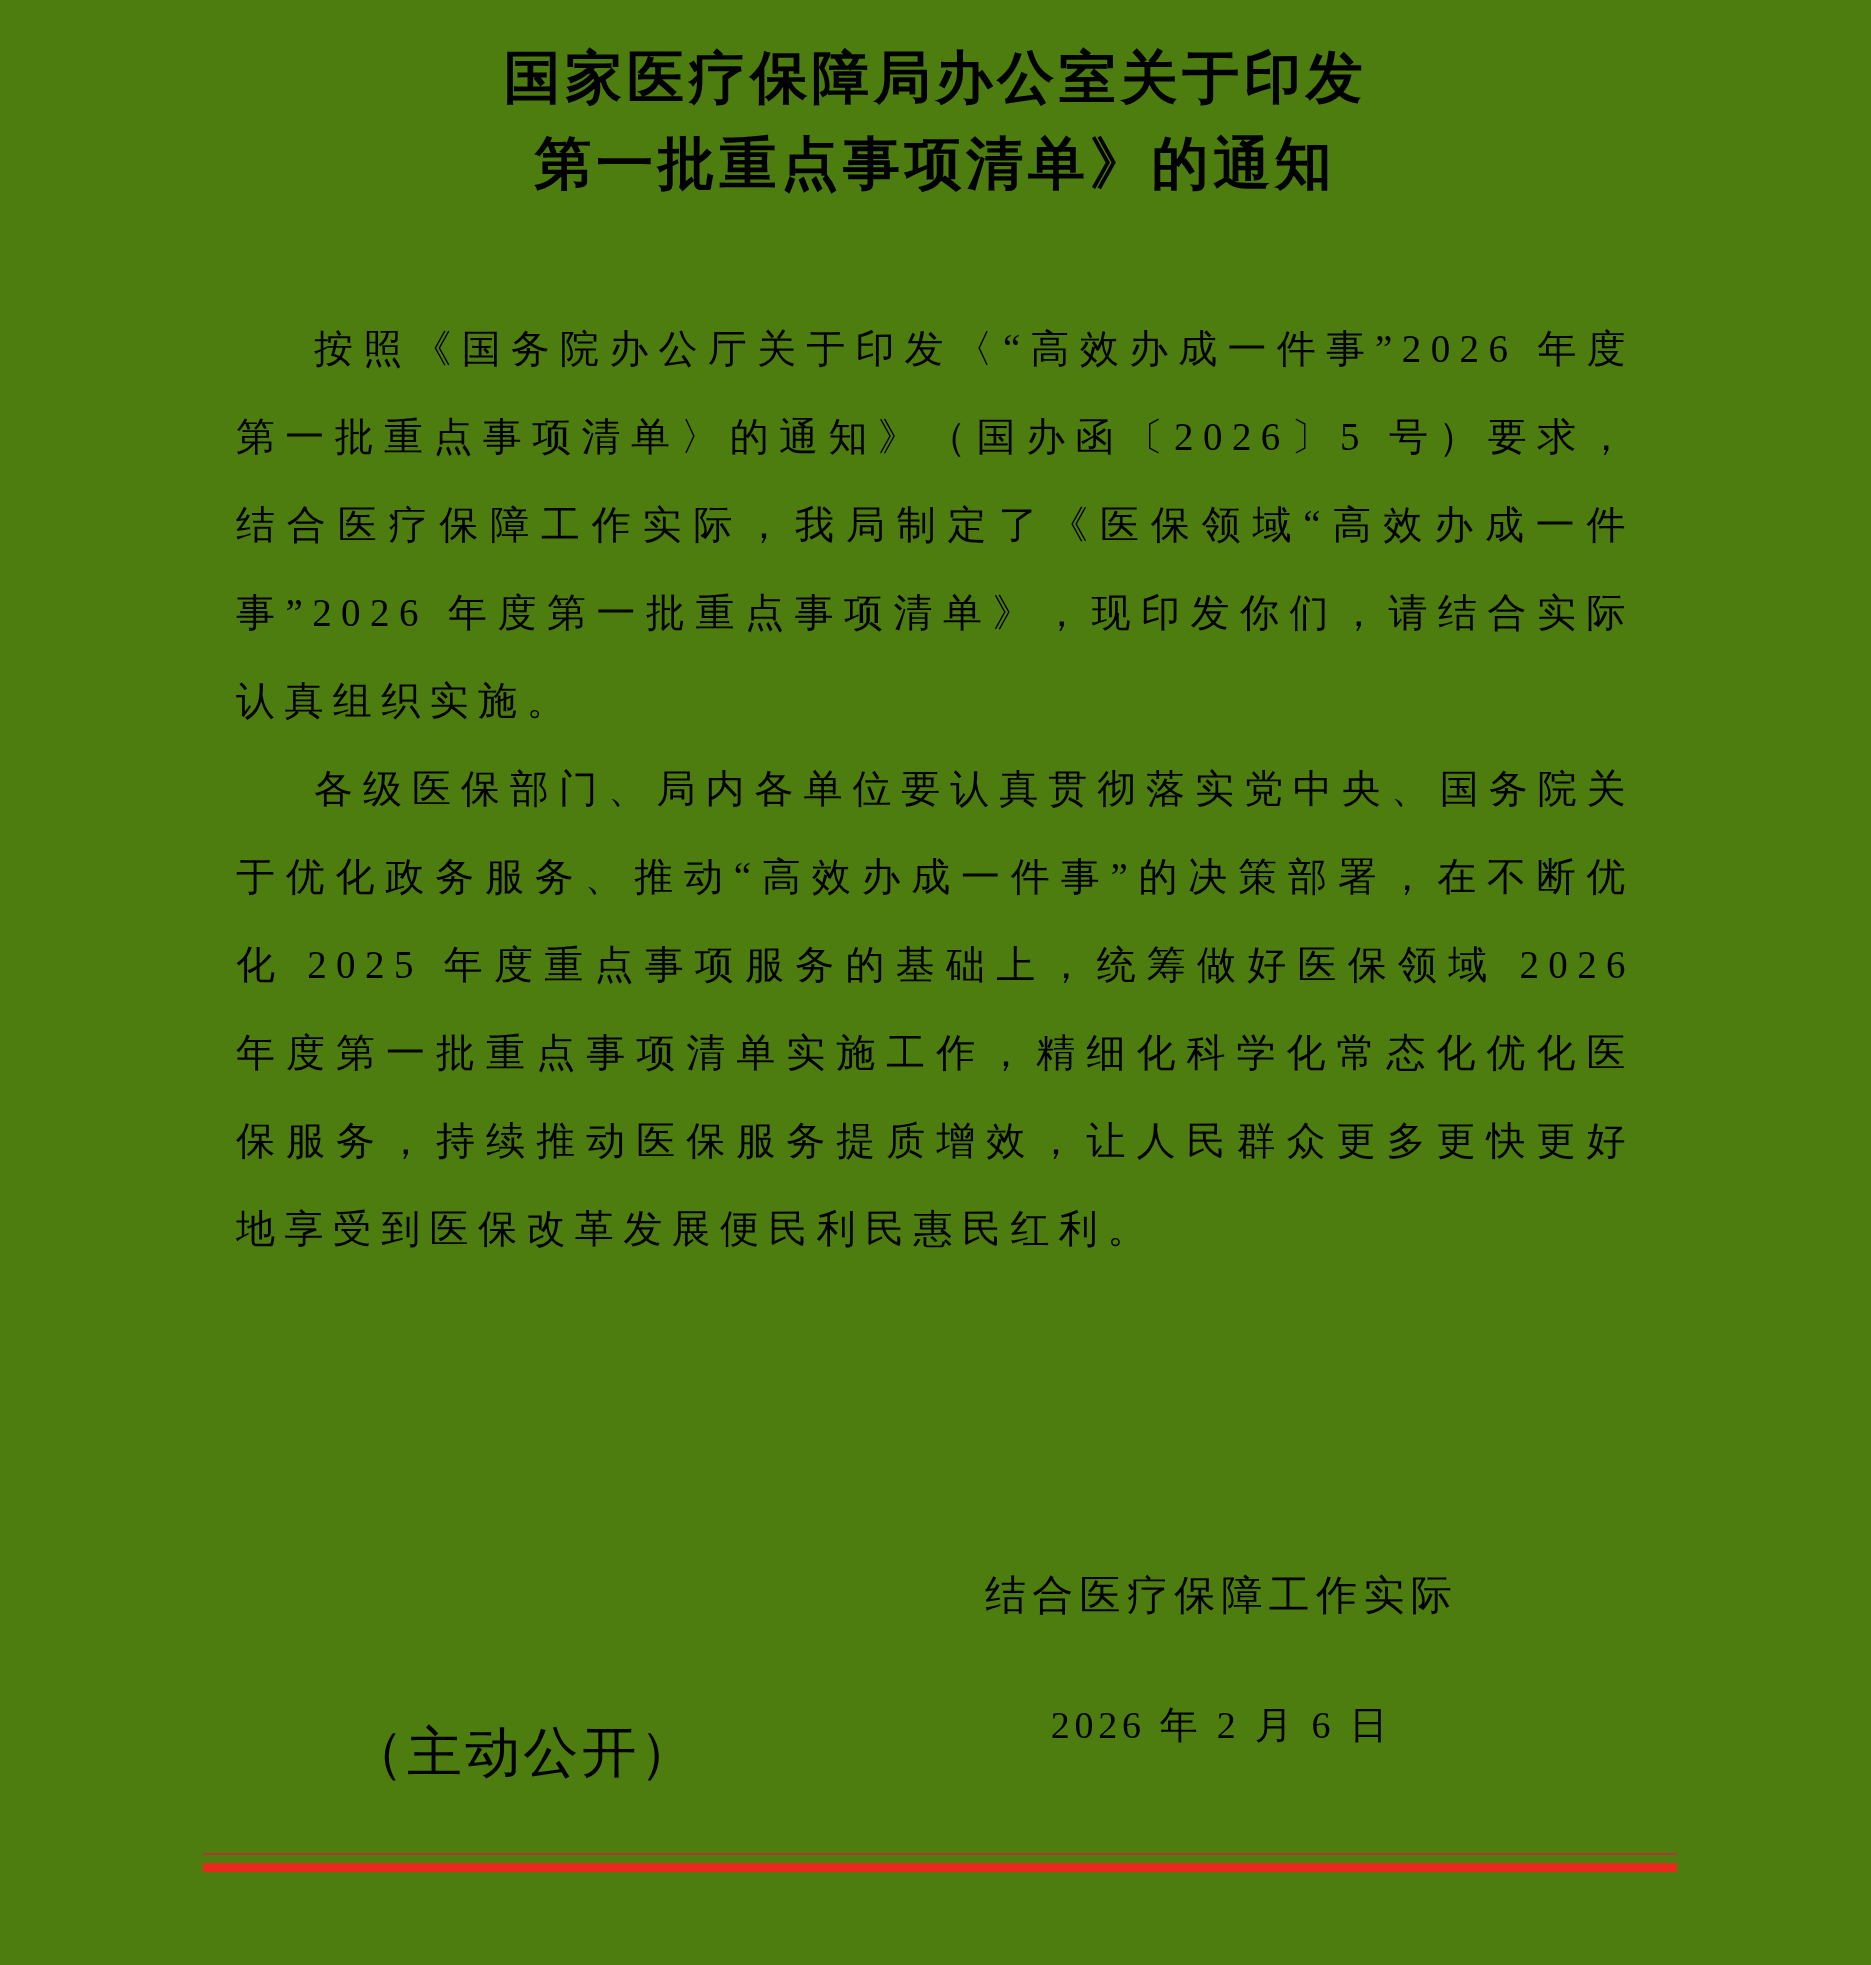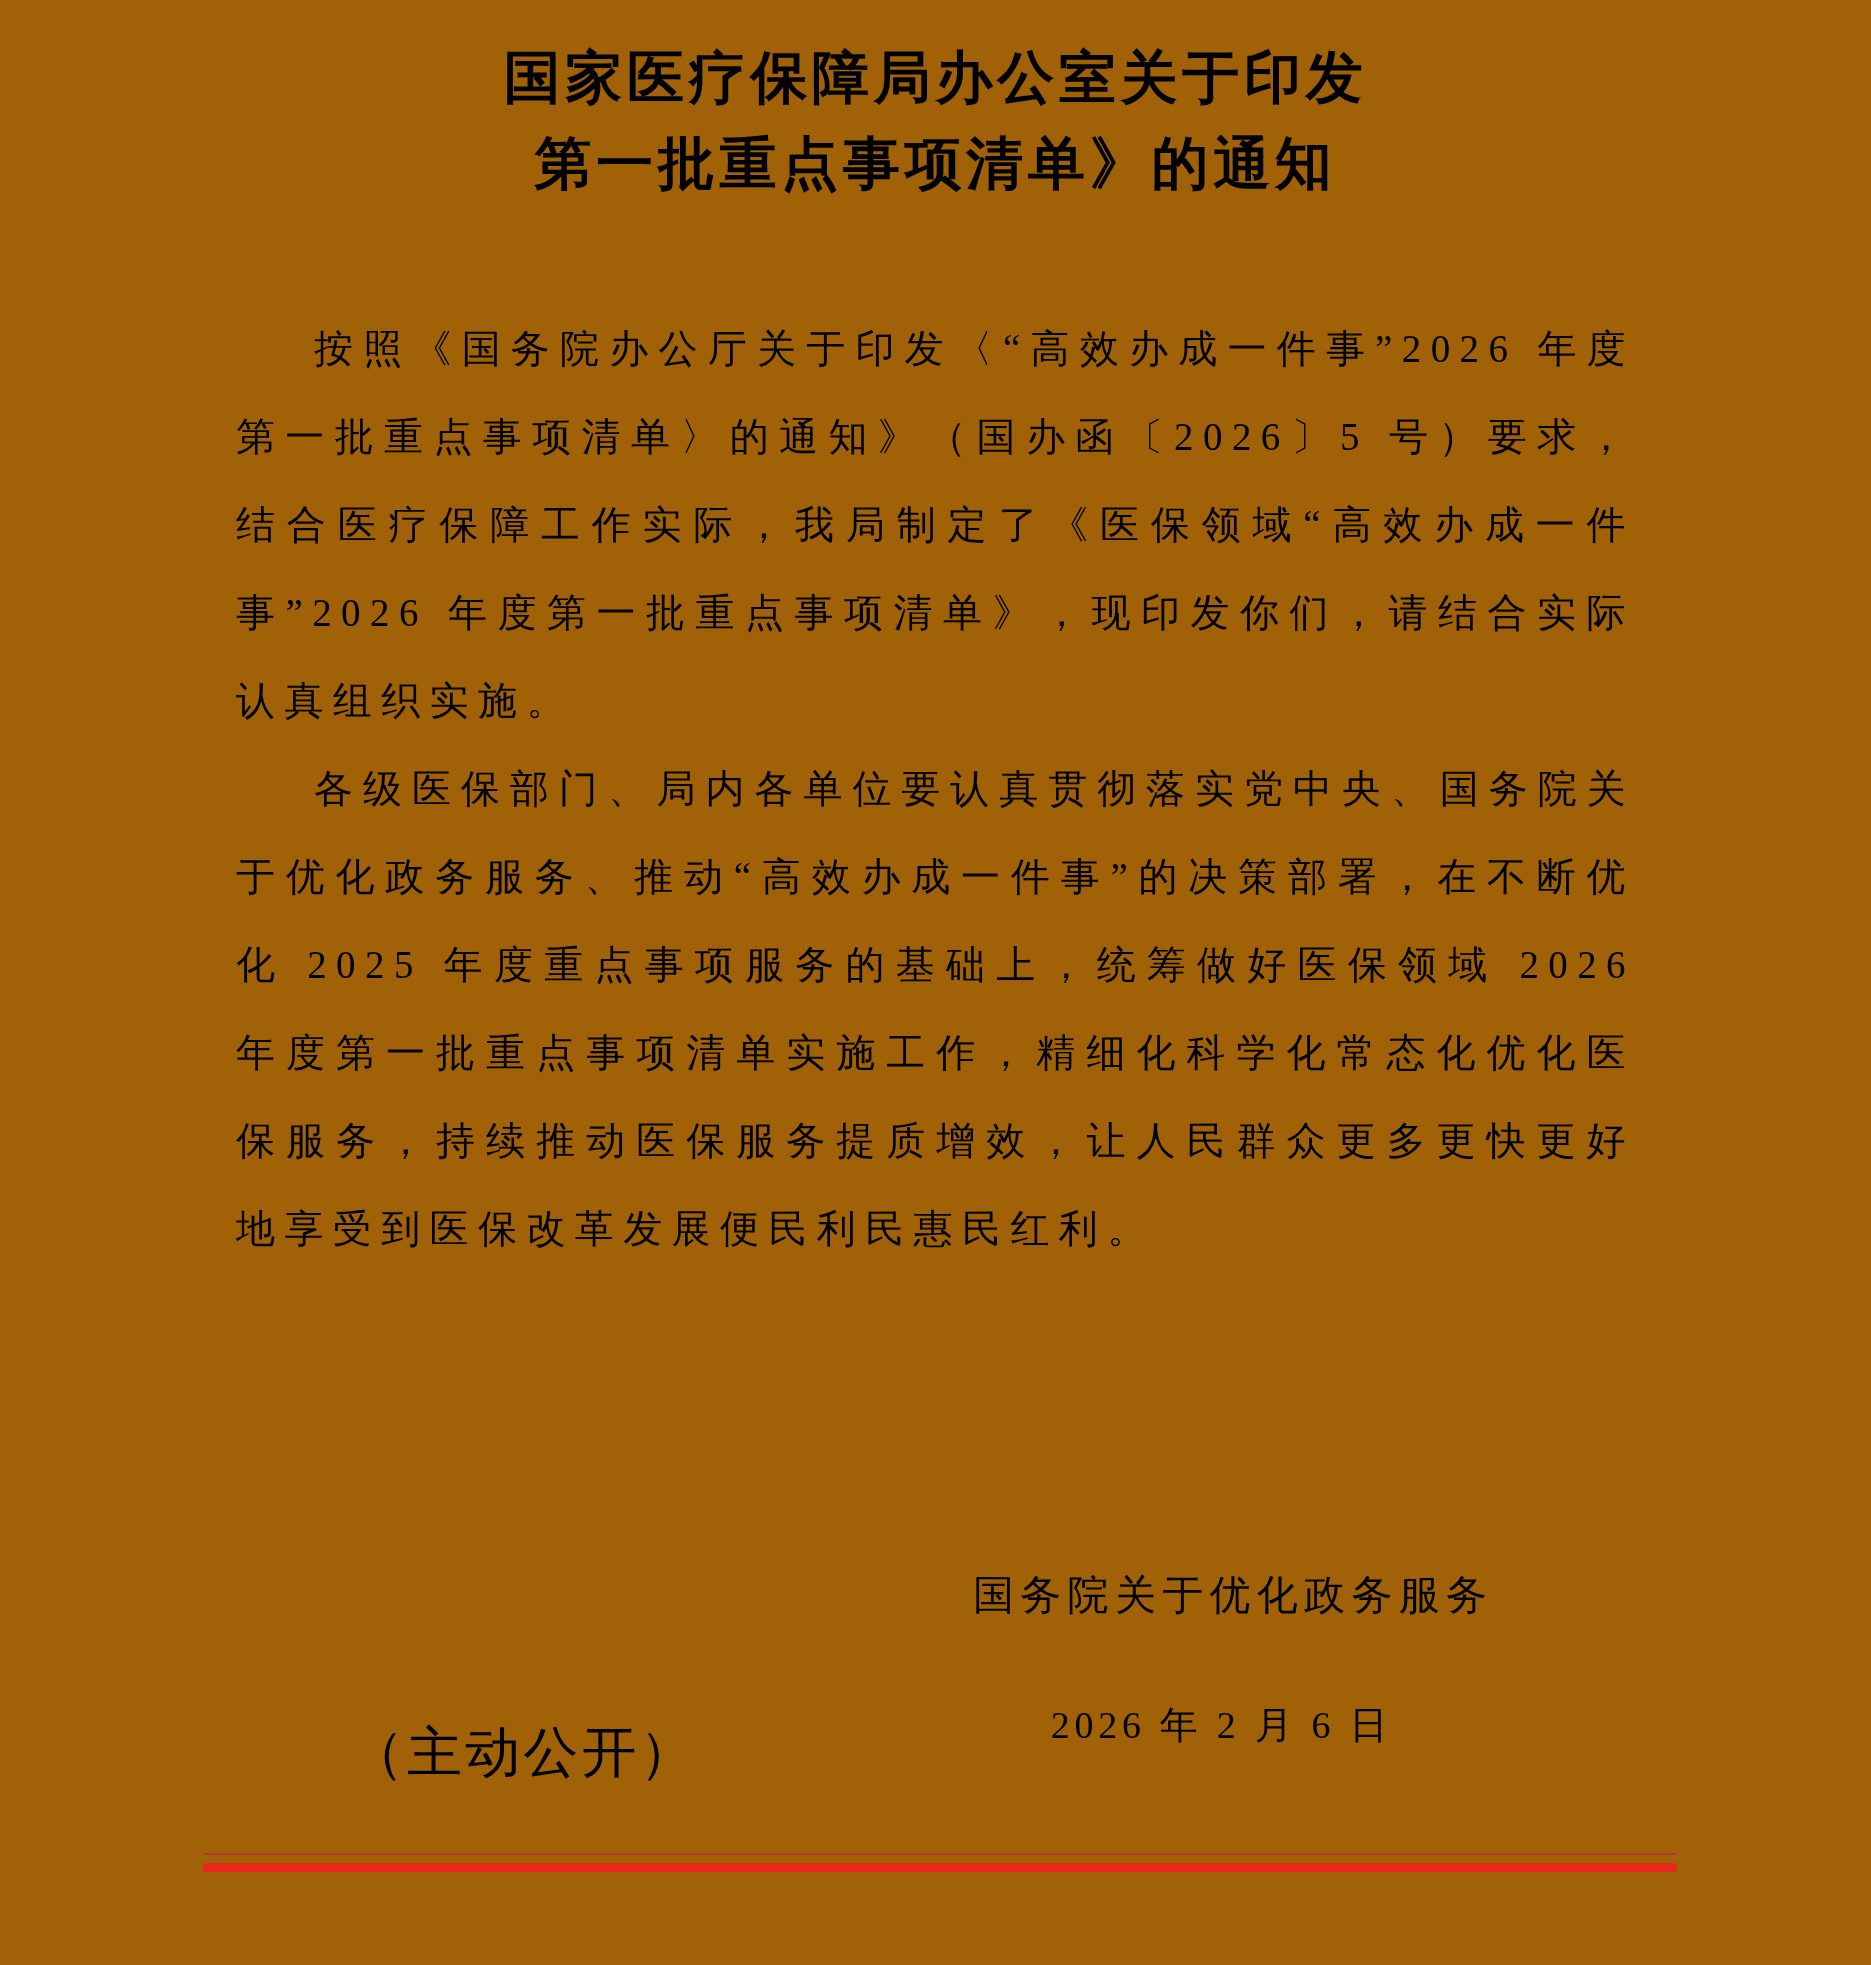--- a/index.html
+++ b/index.html
@@ -4,21 +4,21 @@
 <style>
   html, body {
     margin: 0;
     padding: 0;
     background: #ffffff;
   }
   .page {
     position: relative;
     width: 1871px;
     height: 1965px;
-    background: #a16207;
+    background: #4d7c0f;
     overflow: hidden;
     font-family: "Liberation Serif", serif;
     color: #000000;
   }
   .doc-title {
     margin: 35px auto 0 auto;
     width: 1494px;
     text-align: center;
     font-weight: 700;
     font-size: 57px;
@@ -100,21 +100,21 @@
     <div class="title-line">国家医疗保障局办公室关于印发</div>
     <div class="title-line">第一批重点事项清单》的通知</div>
   </div>
 
   <div class="doc-body">
     <p class="indent">按照《国务院办公厅关于印发〈“高效办成一件事”2026 年度第一批重点事项清单〉的通知》（国办函〔2026〕5 号）要求，结合医疗保障工作实际，我局制定了《医保领域“高效办成一件事”2026 年度第一批重点事项清单》，现印发你们，请结合实际认真组织实施。</p>
     <p class="indent">各级医保部门、局内各单位要认真贯彻落实党中央、国务院关于优化政务服务、推动“高效办成一件事”的决策部署，在不断优化 2025 年度重点事项服务的基础上，统筹做好医保领域 2026 年度第一批重点事项清单实施工作，精细化科学化常态化优化医保服务，持续推动医保服务提质增效，让人民群众更多更快更好地享受到医保改革发展便民利民惠民红利。</p>
   </div>
 
   <div class="signoff">
-    <div class="org-line">国务院关于优化政务服务</div>
+    <div class="org-line">结合医疗保障工作实际</div>
     <div class="date-line">2026 年 2 月 6 日</div>
   </div>
 
   <div class="disclosure">（主动公开）</div>
 
   <div class="red-rule-thin" style="background: rgb(178, 55, 52);"></div>
   <div class="red-rule-thick" style="background: rgb(232, 41, 28);"></div>
 
 </div>
 

